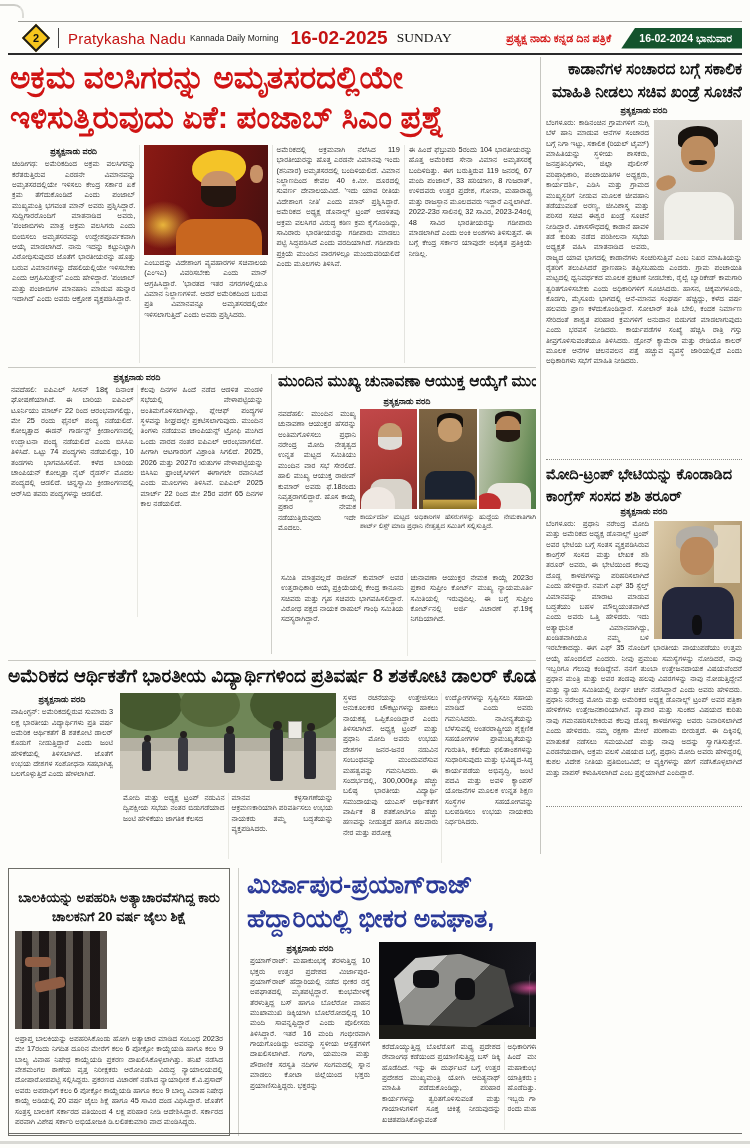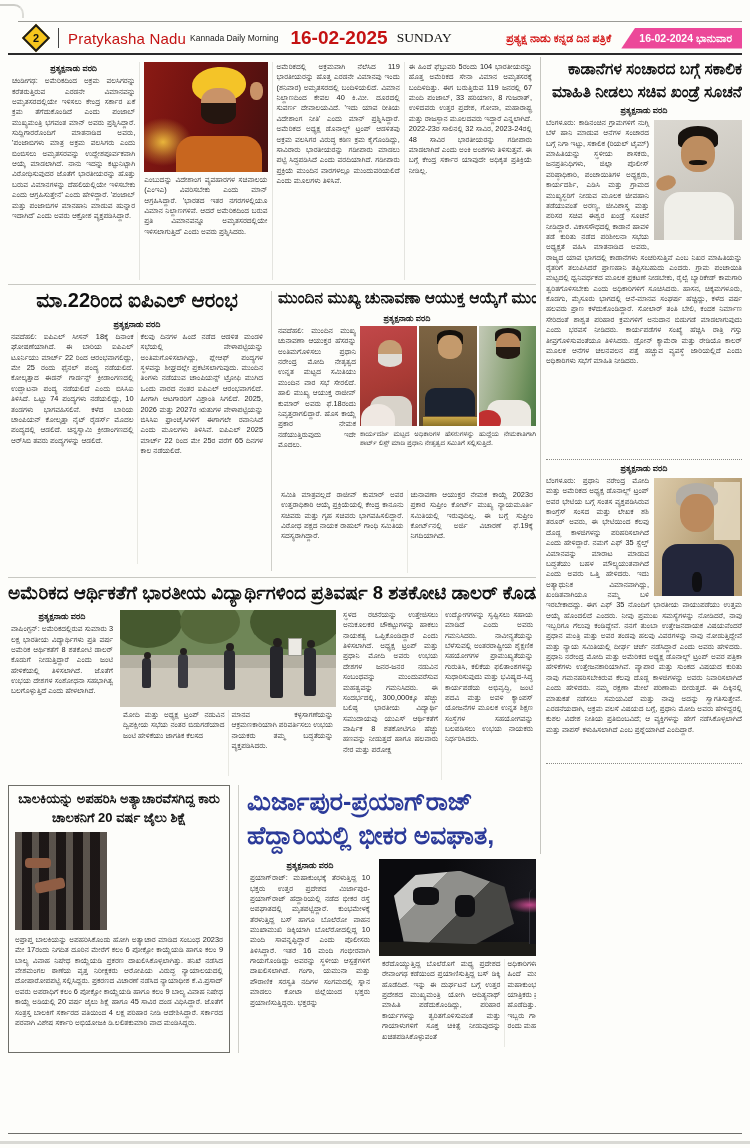--- a/index.html
+++ b/index.html
@@ -11,21 +11,21 @@
   .masthead{position:absolute;left:18px;right:8px;top:24px;height:28px;display:flex;align-items:center}
   .diamond{width:16px;height:16px;background:#f6c51d;border:2px solid #1c1c1c;transform:rotate(45deg);margin:0 12px 0 8px;display:flex;align-items:center;justify-content:center;flex:none}
   .diamond span{transform:rotate(-45deg);font-weight:bold;font-size:11px;color:#111}
   .mh-sep{width:1px;height:20px;background:#444;margin-right:9px;flex:none}
   .mh-name{color:#c41212;font-weight:normal;font-size:15px;letter-spacing:.2px;white-space:nowrap}
   .mh-sub{font-size:8.5px;color:#222;margin-left:4px;white-space:nowrap}
   .mh-date{color:#c41212;font-weight:bold;font-size:19px;margin-left:12px;white-space:nowrap}
   .mh-day{font-family:"Liberation Serif","DejaVu Serif",serif;font-size:13.5px;color:#111;margin-left:9px;white-space:nowrap}
   .mh-spacer{flex:1}
   .mh-kn{color:#d31515;font-weight:bold;font-size:11px;white-space:nowrap}
-  .mh-ribbon{margin-left:10px;background:#ec4899;color:#fff;font-weight:bold;font-size:10.5px;
+  .mh-ribbon{margin-left:10px;background:#14532d;color:#fff;font-weight:bold;font-size:10.5px;
              padding:4px 10px 4px 18px;clip-path:polygon(14px 0,100% 0,100% 100%,0 100%);white-space:nowrap}
   .mh-botline{position:absolute;left:8px;right:8px;top:53px;border-top:2px solid #2b2b2b}
   
   .lz{position:absolute;left:8px;top:57px;width:528px}
   .rz{position:absolute;left:546px;top:57px;width:196px}
   .vdiv-main{position:absolute;left:540px;top:57px;height:797px;border-left:1px solid #c6c6c0}
   .bot-rule1{position:absolute;left:8px;right:8px;top:1133px;border-top:1.5px solid #6e6e6a}
   .bot-rule2{position:absolute;left:0;right:0;top:1141px;border-top:3px solid #d9d9d4}
   
   .byline{font-weight:bold;font-size:8px;text-align:center;margin:1px 0 2px;color:#111}
@@ -90,21 +90,21 @@
   .sign{position:absolute;width:12px;height:16px;background:#eceae4;border:1px solid #9a9a90}
   .pers{position:absolute;background:#2c2c32;border-radius:4px 4px 2px 2px}
   .pers-head{position:absolute;background:#24201e;border-radius:50%}
   .d-under{display:flex;height:66px;overflow:hidden;margin-top:3px}
   .d-under .bc{flex:1;padding:0 3px;overflow:hidden}
   .d-under .bc + .bc{border-left:1px solid #e8e8e2}
   .d-c3{flex:1;padding:0 3px;overflow:hidden}
   .d-c4{width:88px;flex:none;padding:0 3px;overflow:hidden;border-left:1px solid #e8e8e2}
   
   .bottom-row{display:flex;margin-top:5px;height:268px;overflow:hidden}
-  .e-box{width:208px;flex:none;border:1px solid #6e6e68;padding:4px 6px;overflow:hidden;background:#fdfdfa}
+  .e-box{width:208px;flex:none;border:1px solid #6e6e68;padding:20px 6px;overflow:hidden;background:#fdfdfa}
   .hl-e{font-weight:bold;font-size:13px;line-height:1.45;text-align:center;height:40px;overflow:hidden;color:#101010}
   .e-row{display:flex;margin-top:2px;height:100px;overflow:hidden}
   .e-left{width:100px;flex:none;padding-right:4px;overflow:hidden}
   .ph-jail{width:92px;height:98px;flex:none;background:
       linear-gradient(rgba(10,6,6,.25),rgba(10,6,6,.25)),
       repeating-linear-gradient(90deg,#756d64 0 7px,#231d1c 7px 17px);}
   .hand{position:absolute;background:#8f5d44;border-radius:4px}
   .e-body{margin-top:3px;height:108px;overflow:hidden}
   .f-art{flex:1;border-left:1px solid #cfcfc9;margin-left:8px;padding-left:8px;overflow:hidden}
   .hl-f{color:#2b3a99;font-weight:bold;font-size:25px;line-height:1.35;height:70px;overflow:hidden}
@@ -158,20 +158,21 @@
     <span class="mh-date">16-02-2025</span>
     <span class="mh-day">SUNDAY</span>
     <span class="mh-spacer"></span>
     <span class="mh-kn">ಪ್ರತ್ಯಕ್ಷ ನಾಡು ಕನ್ನಡ ದಿನ ಪತ್ರಿಕೆ</span>
     <span class="mh-ribbon">16-02-2024 ಭಾನುವಾರ</span>
   </div>
   <div class="mh-botline"></div>
 
   <div class="lz">
 
+    <div class="hl-a">ಅಕ್ರಮ ವಲಸಿಗರನ್ನು ಅಮೃತಸರದಲ್ಲಿಯೇ ಇಳಿಸುತ್ತಿರುವುದು ಏಕೆ: ಪಂಜಾಬ್ ಸಿಎಂ ಪ್ರಶ್ನೆ</div>
     <div class="a-row">
       <div class="a-col btxt">
         <div class="byline">ಪ್ರತ್ಯಕ್ಷನಾಡು ವರದಿ</div>
         <span>ಚಂಡೀಗಢ: ಅಮೆರಿಕದಿಂದ ಅಕ್ರಮ ವಲಸಿಗರನ್ನು ಕರೆತರುತ್ತಿರುವ ಎರಡನೇ ವಿಮಾನವನ್ನು ಅಮೃತಸರದಲ್ಲಿಯೇ ಇಳಿಸಲು ಕೇಂದ್ರ ಸರ್ಕಾರ ಏಕೆ ಕ್ರಮ ತೆಗೆದುಕೊಂಡಿದೆ ಎಂದು ಪಂಜಾಬ್ ಮುಖ್ಯಮಂತ್ರಿ ಭಗವಂತ ಮಾನ್ ಅವರು ಪ್ರಶ್ನಿಸಿದ್ದಾರೆ. ಸುದ್ದಿಗಾರರೊಂದಿಗೆ ಮಾತನಾಡಿದ ಅವರು, 'ಪಂಜಾಬಿಗಳು ಮಾತ್ರ ಅಕ್ರಮ ವಲಸಿಗರು ಎಂದು ಬಿಂಬಿಸಲು ಅಮೃತಸರವನ್ನು ಉದ್ದೇಶಪೂರ್ವಕವಾಗಿ ಆಯ್ಕೆ ಮಾಡಲಾಗಿದೆ. ನಾನು ಇದನ್ನು ಕಟ್ಟುನಿಟ್ಟಾಗಿ ವಿರೋಧಿಸುವುದರ ಜೊತೆಗೆ ಭಾರತೀಯರನ್ನು ಹೊತ್ತು ಬರುವ ವಿಮಾನಗಳನ್ನು ದೆಹಲಿಯಲ್ಲಿಯೇ ಇಳಿಸಬೇಕು ಎಂದು ಆಗ್ರಹಿಸುತ್ತೇನೆ' ಎಂದು ಹೇಳಿದ್ದಾರೆ. 'ಪಂಜಾಬ್ ಮತ್ತು ಪಂಜಾಬಿಗಳ ಮಾನಹಾನಿ ಮಾಡುವ ಹುನ್ನಾರ ಇದಾಗಿದೆ' ಎಂದು ಅವರು ಆಕ್ರೋಶ ವ್ಯಕ್ತಪಡಿಸಿದ್ದಾರೆ.</span>
       </div>
       <div class="a-col btxt">
         <div class="ph ph-mann">
           <div class="mann-glow"></div>
           <div class="mann-turban"></div>
           <div class="mann-face"></div>
@@ -186,21 +187,20 @@
       </div>
       <div class="a-col btxt">
         <span>ಈ ಹಿಂದೆ ಫೆಬ್ರುವರಿ 5ರಂದು 104 ಭಾರತೀಯರನ್ನು ಹೊತ್ತ ಅಮೆರಿಕದ ಸೇನಾ ವಿಮಾನ ಅಮೃತಸರಕ್ಕೆ ಬಂದಿಳಿದಿತ್ತು. ಈಗ ಬರುತ್ತಿರುವ 119 ಜನರಲ್ಲಿ 67 ಮಂದಿ ಪಂಜಾಬ್, 33 ಹರಿಯಾಣ, 8 ಗುಜರಾತ್, ಉಳಿದವರು ಉತ್ತರ ಪ್ರದೇಶ, ಗೋವಾ, ಮಹಾರಾಷ್ಟ್ರ ಮತ್ತು ರಾಜಸ್ಥಾನ ಮೂಲದವರು ಇದ್ದಾರೆ ಎನ್ನಲಾಗಿದೆ. 2022-23ರ ಸಾಲಿನಲ್ಲಿ 32 ಸಾವಿರ, 2023-24ರಲ್ಲಿ 48 ಸಾವಿರ ಭಾರತೀಯರನ್ನು ಗಡೀಪಾರು ಮಾಡಲಾಗಿದೆ ಎಂದು ಅಂಕಿ ಅಂಶಗಳು ತಿಳಿಸುತ್ತವೆ. ಈ ಬಗ್ಗೆ ಕೇಂದ್ರ ಸರ್ಕಾರ ಯಾವುದೇ ಅಧಿಕೃತ ಪ್ರತಿಕ್ರಿಯೆ ನೀಡಿಲ್ಲ.</span>
       </div>
     </div>
 
     <div class="hr"></div>
 
     <div class="row2">
       <div class="b-art">
-        <div class="hl-b">ಮಾ.22ರಿಂದ ಐಪಿಎಲ್ ಆರಂಭ</div>
         <div class="byline">ಪ್ರತ್ಯಕ್ಷನಾಡು ವರದಿ</div>
         <div class="b-cols">
           <div class="bc btxt">ನವದೆಹಲಿ: ಐಪಿಎಲ್ ಸೀಸನ್ 18ಕ್ಕೆ ದಿನಾಂಕ ಘೋಷಣೆಯಾಗಿದೆ. ಈ ಬಾರಿಯ ಐಪಿಎಲ್ ಟೂರ್ನಿಯು ಮಾರ್ಚ್ 22 ರಿಂದ ಆರಂಭವಾಗಲಿದ್ದು, ಮೇ 25 ರಂದು ಫೈನಲ್ ಪಂದ್ಯ ನಡೆಯಲಿದೆ. ಕೋಲ್ಕತ್ತಾದ ಈಡನ್ ಗಾರ್ಡನ್ಸ್ ಕ್ರೀಡಾಂಗಣದಲ್ಲಿ ಉದ್ಘಾಟನಾ ಪಂದ್ಯ ನಡೆಯಲಿದೆ ಎಂದು ಬಿಸಿಸಿಐ ತಿಳಿಸಿದೆ. ಒಟ್ಟು 74 ಪಂದ್ಯಗಳು ನಡೆಯಲಿದ್ದು, 10 ತಂಡಗಳು ಭಾಗವಹಿಸಲಿವೆ. ಕಳೆದ ಬಾರಿಯ ಚಾಂಪಿಯನ್ ಕೋಲ್ಕತ್ತಾ ನೈಟ್ ರೈಡರ್ಸ್ ಮೊದಲ ಪಂದ್ಯದಲ್ಲಿ ಆಡಲಿದೆ. ಚಿನ್ನಸ್ವಾಮಿ ಕ್ರೀಡಾಂಗಣದಲ್ಲಿ ಆರ್‌ಸಿಬಿ ತವರು ಪಂದ್ಯಗಳನ್ನು ಆಡಲಿದೆ.</div>
           <div class="bc btxt">ಕೆಲವು ದಿನಗಳ ಹಿಂದೆ ನಡೆದ ಆಡಳಿತ ಮಂಡಳಿ ಸಭೆಯಲ್ಲಿ ವೇಳಾಪಟ್ಟಿಯನ್ನು ಅಂತಿಮಗೊಳಿಸಲಾಗಿದ್ದು, ಪ್ಲೇಆಫ್ ಪಂದ್ಯಗಳ ಸ್ಥಳವನ್ನು ಶೀಘ್ರದಲ್ಲೇ ಪ್ರಕಟಿಸಲಾಗುವುದು. ಮುಂದಿನ ತಿಂಗಳು ನಡೆಯುವ ಚಾಂಪಿಯನ್ಸ್ ಟ್ರೋಫಿ ಮುಗಿದ ಒಂದು ವಾರದ ನಂತರ ಐಪಿಎಲ್ ಆರಂಭವಾಗಲಿದೆ. ಹೀಗಾಗಿ ಆಟಗಾರರಿಗೆ ವಿಶ್ರಾಂತಿ ಸಿಗಲಿದೆ. 2025, 2026 ಮತ್ತು 2027ರ ಋತುಗಳ ವೇಳಾಪಟ್ಟಿಯನ್ನು ಬಿಸಿಸಿಐ ಫ್ರಾಂಚೈಸಿಗಳಿಗೆ ಈಗಾಗಲೇ ರವಾನಿಸಿದೆ ಎಂದು ಮೂಲಗಳು ತಿಳಿಸಿವೆ. ಐಪಿಎಲ್ 2025 ಮಾರ್ಚ್ 22 ರಿಂದ ಮೇ 25ರ ವರೆಗೆ 65 ದಿನಗಳ ಕಾಲ ನಡೆಯಲಿದೆ.</div>
         </div>
       </div>
       <div class="vdiv2"></div>
       <div class="c-art">
         <div class="hl-c">ಮುಂದಿನ ಮುಖ್ಯ ಚುನಾವಣಾ ಆಯುಕ್ತ ಆಯ್ಕೆಗೆ ಮುಂದಿನ ವಾರ ಸಭೆ</div>
         <div class="byline">ಪ್ರತ್ಯಕ್ಷನಾಡು ವರದಿ</div>
@@ -322,20 +322,21 @@
         <div class="kh-face"></div>
         <div class="kh-mo"></div>
         <div class="kh-body"></div>
         <div class="kh-hand"></div>
       </div>
       <span>ಬೆಂಗಳೂರು: ಕಾಡಿನಂಚಿನ ಗ್ರಾಮಗಳಿಗೆ ನುಗ್ಗಿ ಬೆಳೆ ಹಾನಿ ಮಾಡುವ ಆನೆಗಳ ಸಂಚಾರದ ಬಗ್ಗೆ ನಿಗಾ ಇಟ್ಟು, ಸಕಾಲಿಕ (ರಿಯಲ್ ಟೈಮ್) ಮಾಹಿತಿಯನ್ನು ಸ್ಥಳೀಯ ಶಾಸಕರು, ಜನಪ್ರತಿನಿಧಿಗಳು, ಜಿಲ್ಲಾ ಪೊಲೀಸ್ ವರಿಷ್ಠಾಧಿಕಾರಿ, ಪಂಚಾಯಿತಿಗಳ ಅಧ್ಯಕ್ಷರು, ಕಾರ್ಯದರ್ಶಿ, ಎಡಿಸಿ ಮತ್ತು ಗ್ರಾಮದ ಮುಖ್ಯಸ್ಥರಿಗೆ ನೀಡುವ ಮೂಲಕ ಜೀವಹಾನಿ ತಡೆಯುವಂತೆ ಅರಣ್ಯ, ಜೀವಿಶಾಸ್ತ್ರ ಮತ್ತು ಪರಿಸರ ಸಚಿವ ಈಶ್ವರ ಖಂಡ್ರೆ ಸೂಚನೆ ನೀಡಿದ್ದಾರೆ. ವಿಕಾಸಸೌಧದಲ್ಲಿ ಕಾಡಾನೆ ಹಾವಳಿ ತಡೆ ಕುರಿತು ನಡೆದ ಪರಿಶೀಲನಾ ಸಭೆಯ ಅಧ್ಯಕ್ಷತೆ ವಹಿಸಿ ಮಾತನಾಡಿದ ಅವರು, ರಾಜ್ಯದ ಯಾವ ಭಾಗದಲ್ಲಿ ಕಾಡಾನೆಗಳು ಸಂಚರಿಸುತ್ತಿವೆ ಎಂಬ ನಿಖರ ಮಾಹಿತಿಯನ್ನು ರೈತರಿಗೆ ತಲುಪಿಸಿದರೆ ಪ್ರಾಣಹಾನಿ ತಪ್ಪಿಸಬಹುದು ಎಂದರು. ಗ್ರಾಮ ಪಂಚಾಯಿತಿ ಮಟ್ಟದಲ್ಲಿ ಧ್ವನಿವರ್ಧಕದ ಮೂಲಕ ಪ್ರಕಟಣೆ ನೀಡಬೇಕು, ರೈಲ್ವೆ ಬ್ಯಾರಿಕೇಡ್ ಕಾಮಗಾರಿ ತ್ವರಿತಗೊಳಿಸಬೇಕು ಎಂದು ಅಧಿಕಾರಿಗಳಿಗೆ ಸೂಚಿಸಿದರು. ಹಾಸನ, ಚಿಕ್ಕಮಗಳೂರು, ಕೊಡಗು, ಮೈಸೂರು ಭಾಗದಲ್ಲಿ ಆನೆ-ಮಾನವ ಸಂಘರ್ಷ ಹೆಚ್ಚಿದ್ದು, ಕಳೆದ ವರ್ಷ ಹಲವರು ಪ್ರಾಣ ಕಳೆದುಕೊಂಡಿದ್ದಾರೆ. ಸೋಲಾರ್ ತಂತಿ ಬೇಲಿ, ಕಂದಕ ನಿರ್ಮಾಣ ಸೇರಿದಂತೆ ಶಾಶ್ವತ ಪರಿಹಾರ ಕ್ರಮಗಳಿಗೆ ಅನುದಾನ ಬಿಡುಗಡೆ ಮಾಡಲಾಗುವುದು ಎಂದು ಭರವಸೆ ನೀಡಿದರು. ಕಾರ್ಯಪಡೆಗಳ ಸಂಖ್ಯೆ ಹೆಚ್ಚಿಸಿ ರಾತ್ರಿ ಗಸ್ತು ತೀವ್ರಗೊಳಿಸುವಂತೆಯೂ ತಿಳಿಸಿದರು. ಡ್ರೋನ್ ಕ್ಯಾಮೆರಾ ಮತ್ತು ರೇಡಿಯೊ ಕಾಲರ್ ಮೂಲಕ ಆನೆಗಳ ಚಲನವಲನ ಪತ್ತೆ ಹಚ್ಚುವ ವ್ಯವಸ್ಥೆ ಜಾರಿಯಲ್ಲಿದೆ ಎಂದು ಅಧಿಕಾರಿಗಳು ಸಭೆಗೆ ಮಾಹಿತಿ ನೀಡಿದರು.</span>
     </div>
 
     <div class="dotted"></div>
 
+    <div class="hl-r2">ಮೋದಿ-ಟ್ರಂಪ್ ಭೇಟಿಯನ್ನು ಕೊಂಡಾಡಿದ ಕಾಂಗ್ರೆಸ್ ಸಂಸದ ಶಶಿ ತರೂರ್</div>
     <div class="byline">ಪ್ರತ್ಯಕ್ಷನಾಡು ವರದಿ</div>
     <div class="body2 btxt">
       <div class="ph ph-tharoor">
         <div class="th-window"></div>
         <div class="th-hair"></div>
         <div class="th-face"></div>
         <div class="th-jacket"></div>
         <div class="th-mic"></div>
       </div>
       <span>ಬೆಂಗಳೂರು: ಪ್ರಧಾನಿ ನರೇಂದ್ರ ಮೋದಿ ಮತ್ತು ಅಮೆರಿಕದ ಅಧ್ಯಕ್ಷ ಡೊನಾಲ್ಡ್ ಟ್ರಂಪ್ ಅವರ ಭೇಟಿಯ ಬಗ್ಗೆ ಸಂತಸ ವ್ಯಕ್ತಪಡಿಸಿರುವ ಕಾಂಗ್ರೆಸ್ ಸಂಸದ ಮತ್ತು ಲೇಖಕ ಶಶಿ ತರೂರ್ ಅವರು, ಈ ಭೇಟಿಯಿಂದ ಕೆಲವು ದೊಡ್ಡ ಕಾಳಜಿಗಳನ್ನು ಪರಿಹರಿಸಲಾಗಿದೆ ಎಂದು ಹೇಳಿದ್ದಾರೆ. ನಮಗೆ ಎಫ್ 35 ಸ್ಟೆಲ್ತ್ ವಿಮಾನವನ್ನು ಮಾರಾಟ ಮಾಡುವ ಬದ್ಧತೆಯು ಬಹಳ ಮೌಲ್ಯಯುತವಾಗಿದೆ ಎಂದು ಅವರು ಒತ್ತಿ ಹೇಳಿದರು. ಇದು ಅತ್ಯಾಧುನಿಕ ವಿಮಾನವಾಗಿದ್ದು, ಖಂಡಿತವಾಗಿಯೂ ನಮ್ಮ ಬಳಿ ಇರಬೇಕಾದದ್ದು. ಈಗ ಎಫ್ 35 ನೊಂದಿಗೆ ಭಾರತೀಯ ವಾಯುಪಡೆಯು ಉತ್ತಮ ಆಯ್ಕೆ ಹೊಂದಲಿದೆ ಎಂದರು. ನೀವು ಪ್ರಮುಖ ಸಮಸ್ಯೆಗಳನ್ನು ನೋಡಿದರೆ, ನಾವು ಇಬ್ಬರಿಗೂ ಗೆಲುವು ಕಂಡಿದ್ದೇವೆ. ನನಗೆ ತುಂಬಾ ಉತ್ತೇಜನದಾಯಕ ವಿಷಯವೆಂದರೆ ಪ್ರಧಾನ ಮಂತ್ರಿ ಮತ್ತು ಅವರ ತಂಡವು ಹಲವು ವಿವರಗಳನ್ನು ನಾವು ನೋಡುತ್ತಿದ್ದೇವೆ ಮತ್ತು ನ್ಯಾಯ ಸಮಿತಿಯಲ್ಲಿ ದೀರ್ಘ ಚರ್ಚೆ ನಡೆಸಿದ್ದಾರೆ ಎಂದು ಅವರು ಹೇಳಿದರು. ಪ್ರಧಾನಿ ನರೇಂದ್ರ ಮೋದಿ ಮತ್ತು ಅಮೆರಿಕದ ಅಧ್ಯಕ್ಷ ಡೊನಾಲ್ಡ್ ಟ್ರಂಪ್ ಅವರ ಪತ್ರಿಕಾ ಹೇಳಿಕೆಗಳು ಉತ್ತೇಜನಕಾರಿಯಾಗಿವೆ. ವ್ಯಾಪಾರ ಮತ್ತು ಸುಂಕದ ವಿಷಯದ ಕುರಿತು ನಾವು ಗಮನಹರಿಸಬೇಕಿರುವ ಕೆಲವು ದೊಡ್ಡ ಕಾಳಜಿಗಳನ್ನು ಅವರು ನಿವಾರಿಸಲಾಗಿದೆ ಎಂದು ಹೇಳಿದರು. ನಮ್ಮ ರಕ್ಷಣಾ ಮೇಲೆ ಪರಿಣಾಮ ಬೀರುತ್ತದೆ. ಈ ದಿಕ್ಕಿನಲ್ಲಿ ಮಾತುಕತೆ ನಡೆಸಲು ಸಮಯವಿದೆ ಮತ್ತು ನಾವು ಅದನ್ನು ಸ್ವಾಗತಿಸುತ್ತೇವೆ. ಎರಡನೆಯದಾಗಿ, ಅಕ್ರಮ ವಲಸೆ ವಿಷಯದ ಬಗ್ಗೆ, ಪ್ರಧಾನಿ ಮೋದಿ ಅವರು ಹೇಳಿದ್ದರಲ್ಲಿ ಕುಶಲ ವಿದೇಶ ನೀತಿಯ ಪ್ರತಿಬಿಂಬವಿದೆ; ಆ ವ್ಯಕ್ತಿಗಳನ್ನು ಹೇಗೆ ನಡೆಸಿಕೊಳ್ಳಲಾಗಿದೆ ಮತ್ತು ವಾಪಸ್ ಕಳುಹಿಸಲಾಗಿದೆ ಎಂಬ ಪ್ರಶ್ನೆಯಾಗಿದೆ ಎಂದಿದ್ದಾರೆ.</span>

